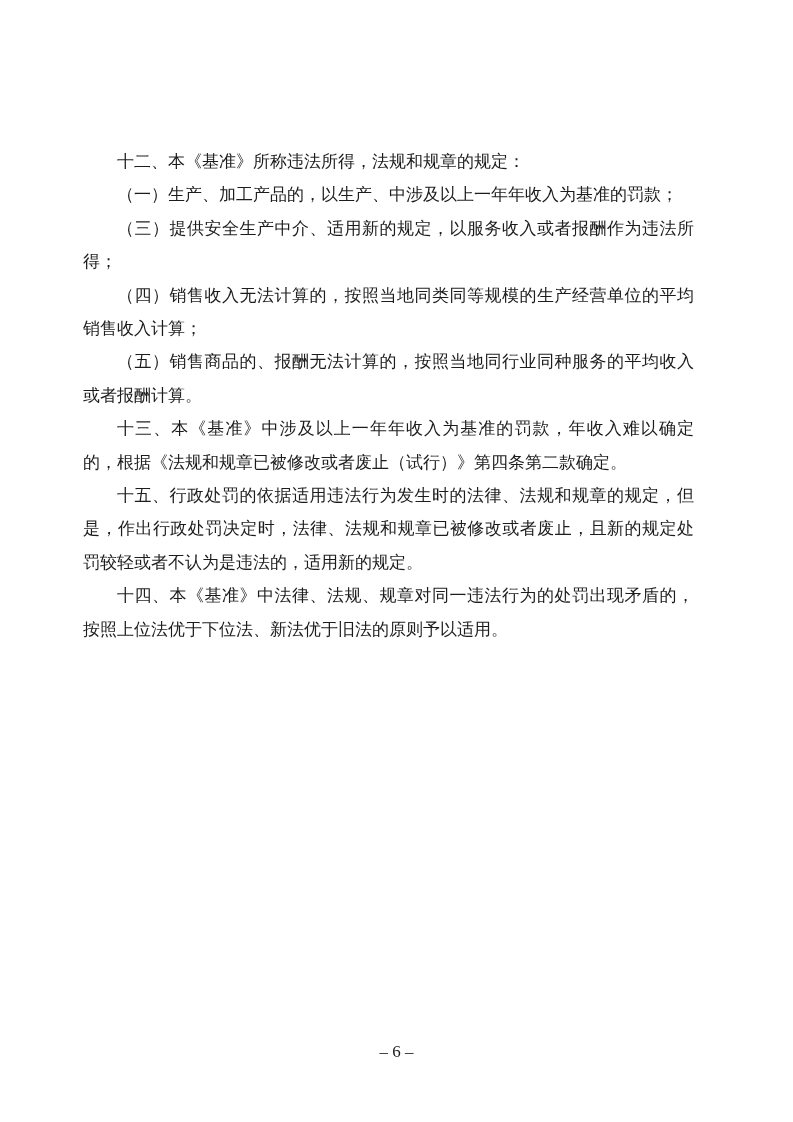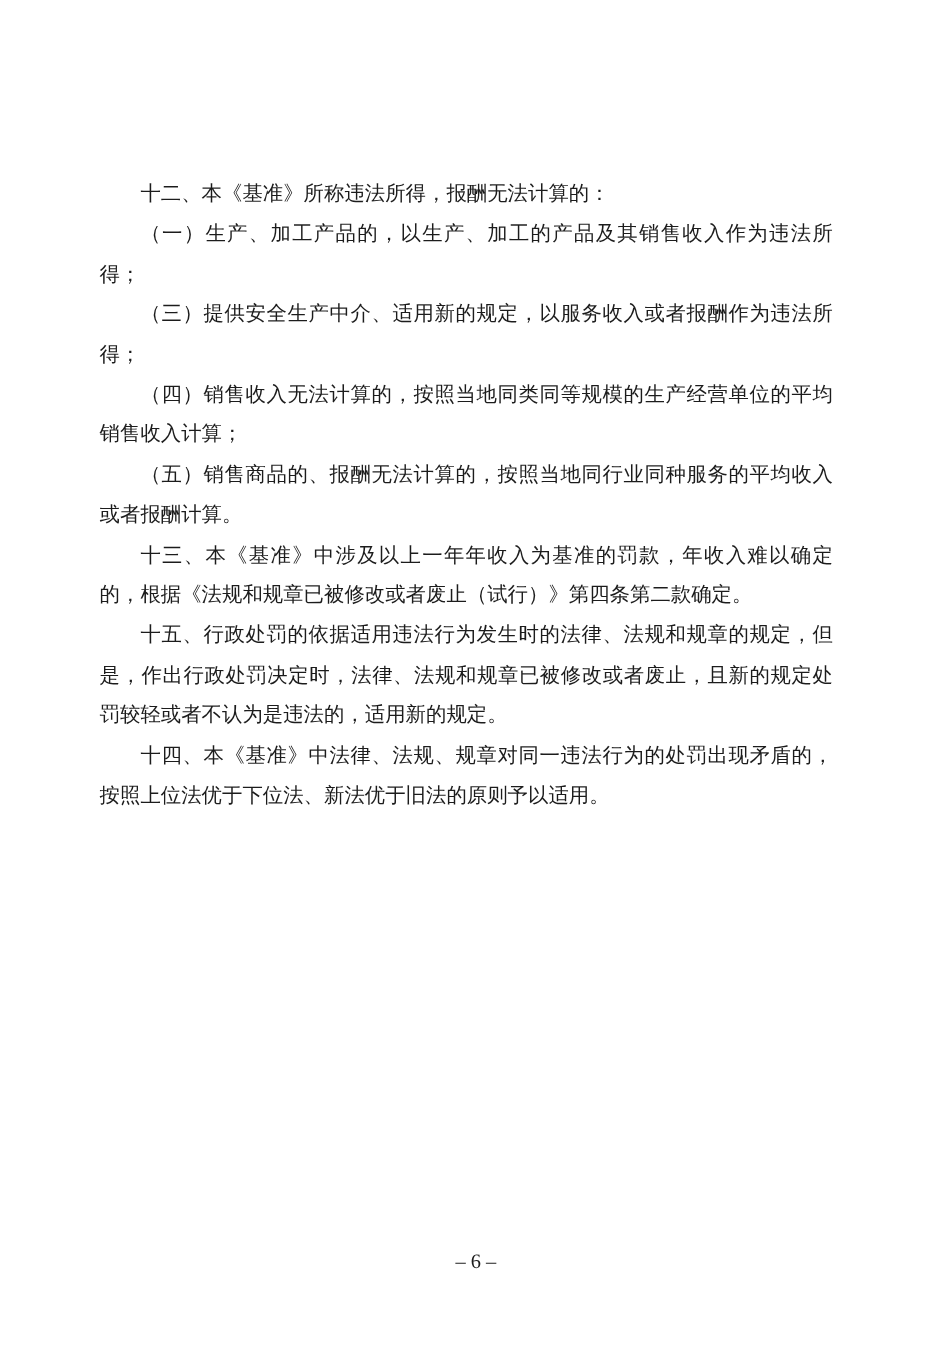--- a/index.html
+++ b/index.html
@@ -41,22 +41,22 @@
     font-size: 17px;
     line-height: 22px;
     color: #1c1c1c;
   }
 </style>
 </head>
 <body>
 
 <div class="page">
   <div class="doc-content">
-    <p>十二、本《基准》所称违法所得，报酬无法计算的：</p>
-    <p>（一）生产、加工产品的，以生产、加工的产品及其销售收入作为违法所得；</p>
+    <p>十二、本《基准》所称违法所得，法规和规章的规定：</p>
+    <p>（一）生产、加工产品的，以生产、中涉及以上一年年收入为基准的罚款；</p>
     <p>（三）提供安全生产中介、适用新的规定，以服务收入或者报酬作为违法所得；</p>
     <p>（四）销售收入无法计算的，按照当地同类同等规模的生产经营单位的平均销售收入计算；</p>
     <p>（五）销售商品的、报酬无法计算的，按照当地同行业同种服务的平均收入或者报酬计算。</p>
     <p>十三、本《基准》中涉及以上一年年收入为基准的罚款，年收入难以确定的，根据《法规和规章已被修改或者废止（试行）》第四条第二款确定。</p>
     <p>十五、行政处罚的依据适用违法行为发生时的法律、法规和规章的规定，但是，作出行政处罚决定时，法律、法规和规章已被修改或者废止，且新的规定处罚较轻或者不认为是违法的，适用新的规定。</p>
     <p>十四、本《基准》中法律、法规、规章对同一违法行为的处罚出现矛盾的，按照上位法优于下位法、新法优于旧法的原则予以适用。</p>
   </div>
   <div class="page-number">– 6 –</div>
 </div>
 

